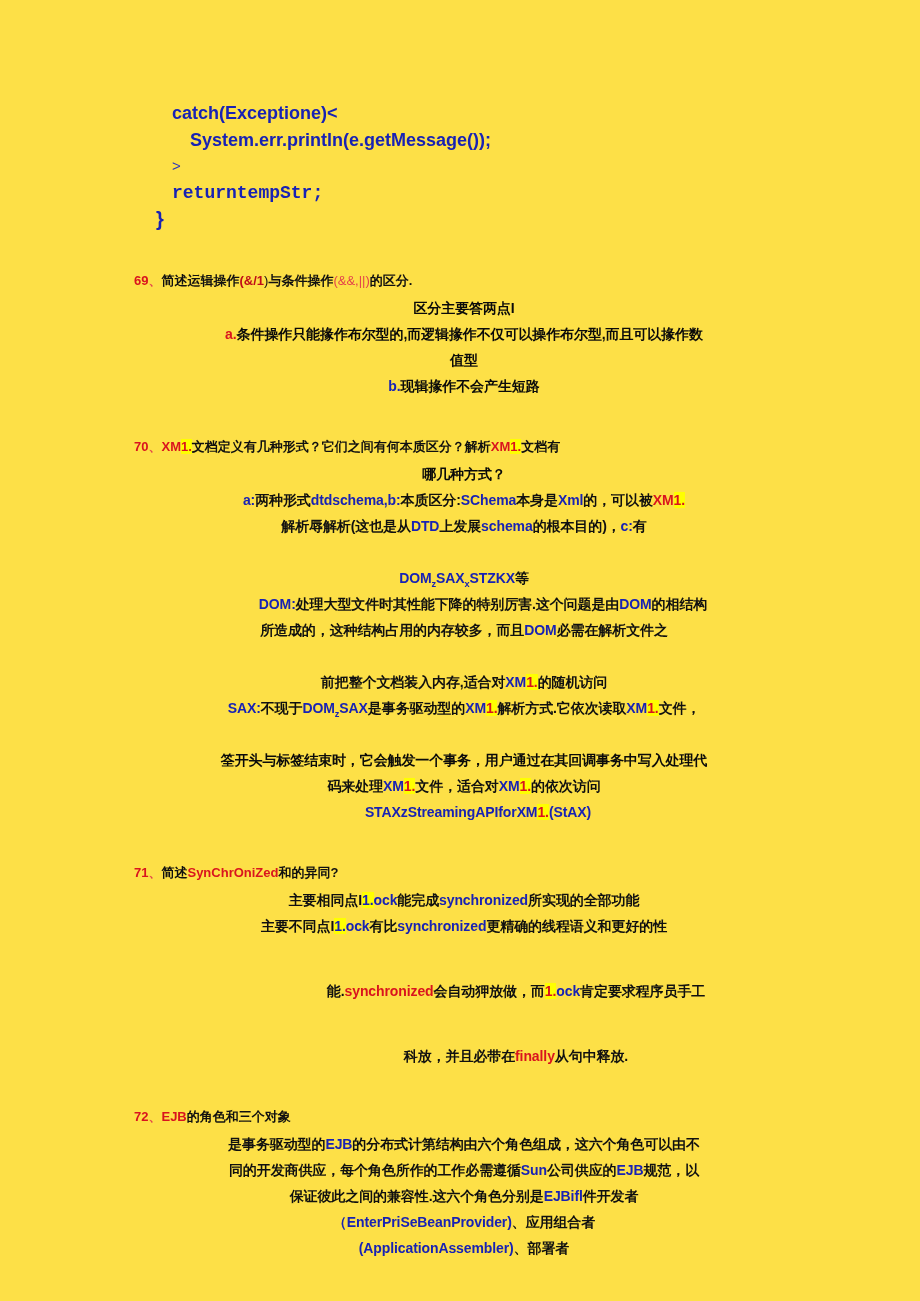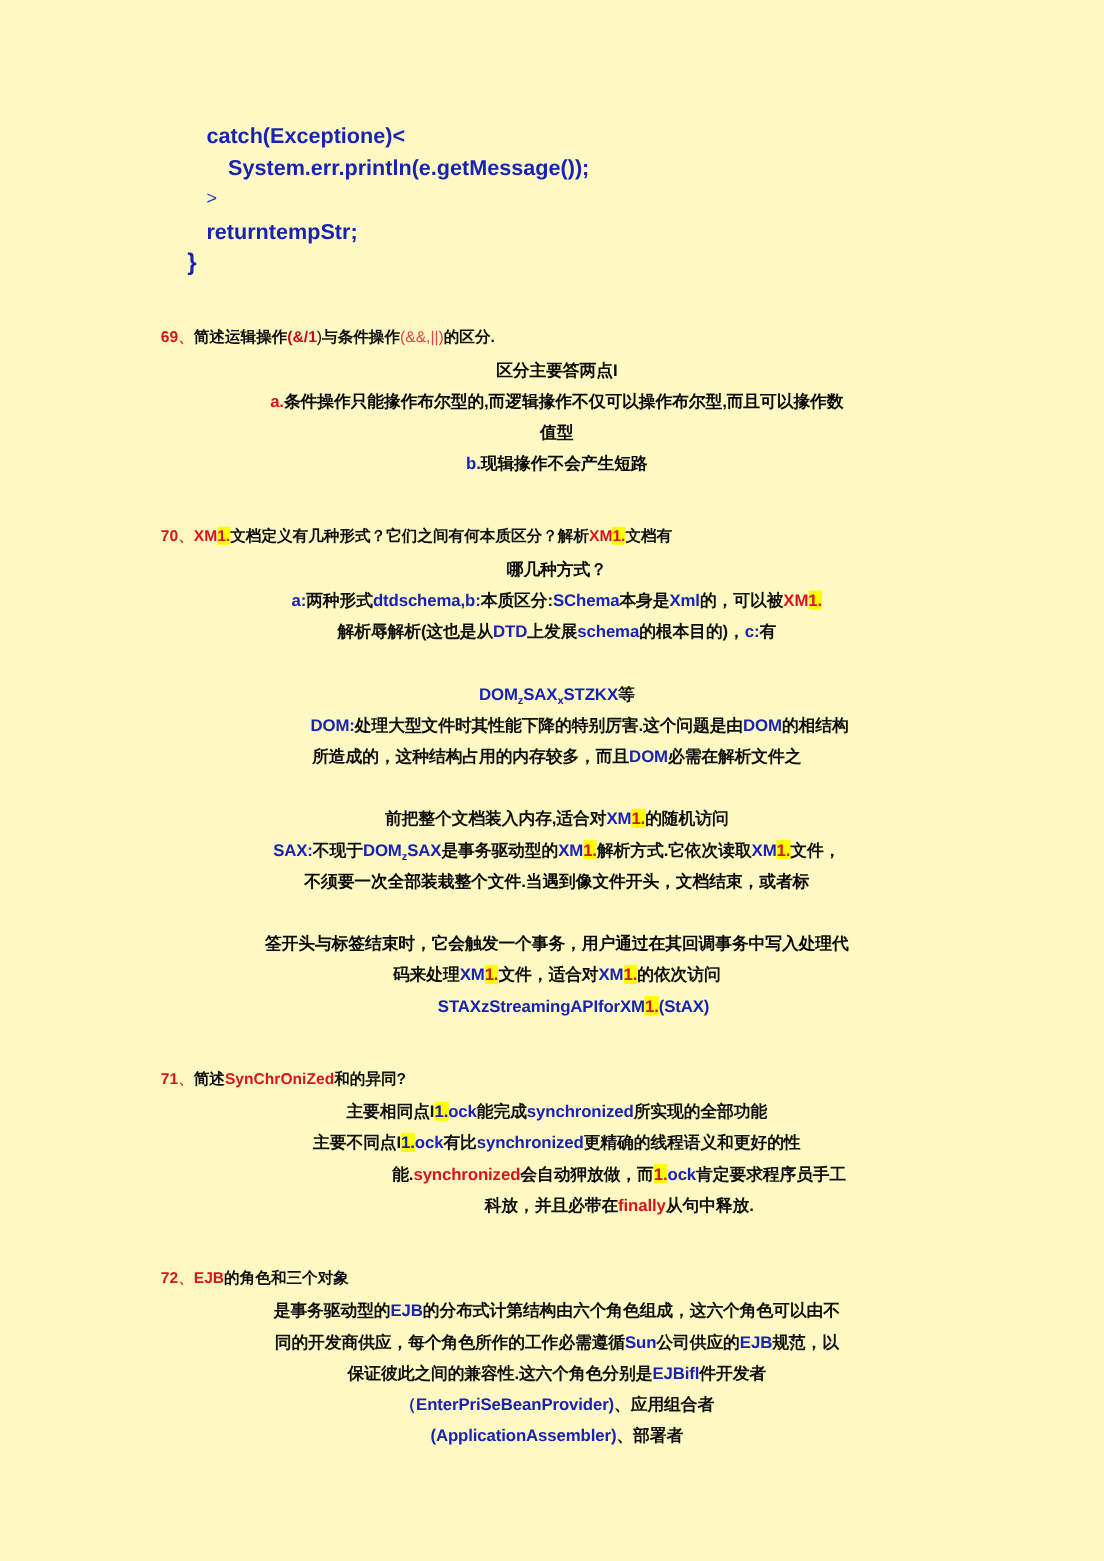--- a/index.html
+++ b/index.html
@@ -7,21 +7,21 @@
     padding: 0;
     background: #ffffff;
   }
   body {
     font-family: "Liberation Sans", "DejaVu Sans", sans-serif;
   }
   #page {
     position: relative;
     width: 920px;
     height: 1301px;
-    background: #fef9c3;
+    background: #fde047;
     overflow: hidden;
   }
   .doc-body {
     position: absolute;
     left: 134px;
     top: 100px;
     width: 660px;
   }
   
   .line {
@@ -50,34 +50,34 @@
   .code-block {
     color: #1822b4;
     font-weight: 700;
     font-size: 18px;
     line-height: 26.5px;
     white-space: pre;
   }
   .code-l1 { padding-left: 38px; }
   .code-l2 { padding-left: 56px; }
   .code-l3 { padding-left: 38px; font-size: 15px; color: #2d35bb; font-weight: 400;}
-  .code-l4 { padding-left: 38px; }
+  .code-l4 { padding-left: 38px; font-family: Liberation Mono, monospace; }
   .code-l5 { padding-left: 22px; font-size: 20px; }
 
   
   .gap-lg { height: 34px; }
   .gap-md { height: 26px; }
 
   .qhead {
     font-size: 13px;
     line-height: 28px;
     font-weight: 700;
   }
   .indent1 { padding-left: 38px; }
-  .indent2 { padding-left: 104px; }
+  .indent2 { padding-left: 104px; margin-top: 39px; }
   .indent3 { padding-left: 28px; }
 </style>
 </head>
 <body>
 
 <div id="page">
   <div class="doc-body">
 
     <div>
       <div class="code-block code-l1">catch(Exceptione)&lt;</div>
@@ -108,21 +108,20 @@
       <div class="gap-md"></div>
 
       <div class="line"><span class="blue">DOM</span><span class="blue sub">z</span><span class="blue">SAX</span><span class="blue sub">x</span><span class="blue">STZKX</span><span class="blk">等</span></div>
       <div class="line indent1"><span class="blue">DOM:</span><span class="blk">处理大型文件时其性能下降的特别厉害.这个问题是由</span><span class="blue">DOM</span><span class="blk">的相结构</span></div>
       <div class="line"><span class="blk">所造成的，这种结构占用的内存较多，而且</span><span class="blue">DOM</span><span class="blk">必需在解析文件之</span></div>
 
       <div class="gap-md"></div>
 
       <div class="line"><span class="blk">前把整个文档装入内存,适合对</span><span class="blue">XM</span><span class="red hl">1.</span><span class="blk">的随机访问</span></div>
       <div class="line"><span class="blue">SAX:</span><span class="blk">不现于</span><span class="blue">DOM</span><span class="blue sub">z</span><span class="blue">SAX</span><span class="blk">是事务驱动型的</span><span class="blue">XM</span><span class="red hl">1.</span><span class="blk">解析方式.它依次读取</span><span class="blue">XM</span><span class="red hl">1.</span><span class="blk">文件，</span></div>
-      <div class="line">不须要一次全部装栽整个文件.当遇到像文件开头，文档结束，或者标</div>
 
       <div class="gap-md"></div>
 
       <div class="line">筌开头与标签结束时，它会触发一个事务，用户通过在其回调事务中写入处理代</div>
       <div class="line"><span class="blk">码来处理</span><span class="blue">XM</span><span class="red hl">1.</span><span class="blk">文件，适合对</span><span class="blue">XM</span><span class="red hl">1.</span><span class="blk">的依次访问</span></div>
       <div class="line indent3"><span class="blue">STAXzStreamingAPIforXM</span><span class="red hl">1.</span><span class="blue">(StAX)</span></div>
     </div>
 
     <div class="gap-lg"></div>
 

